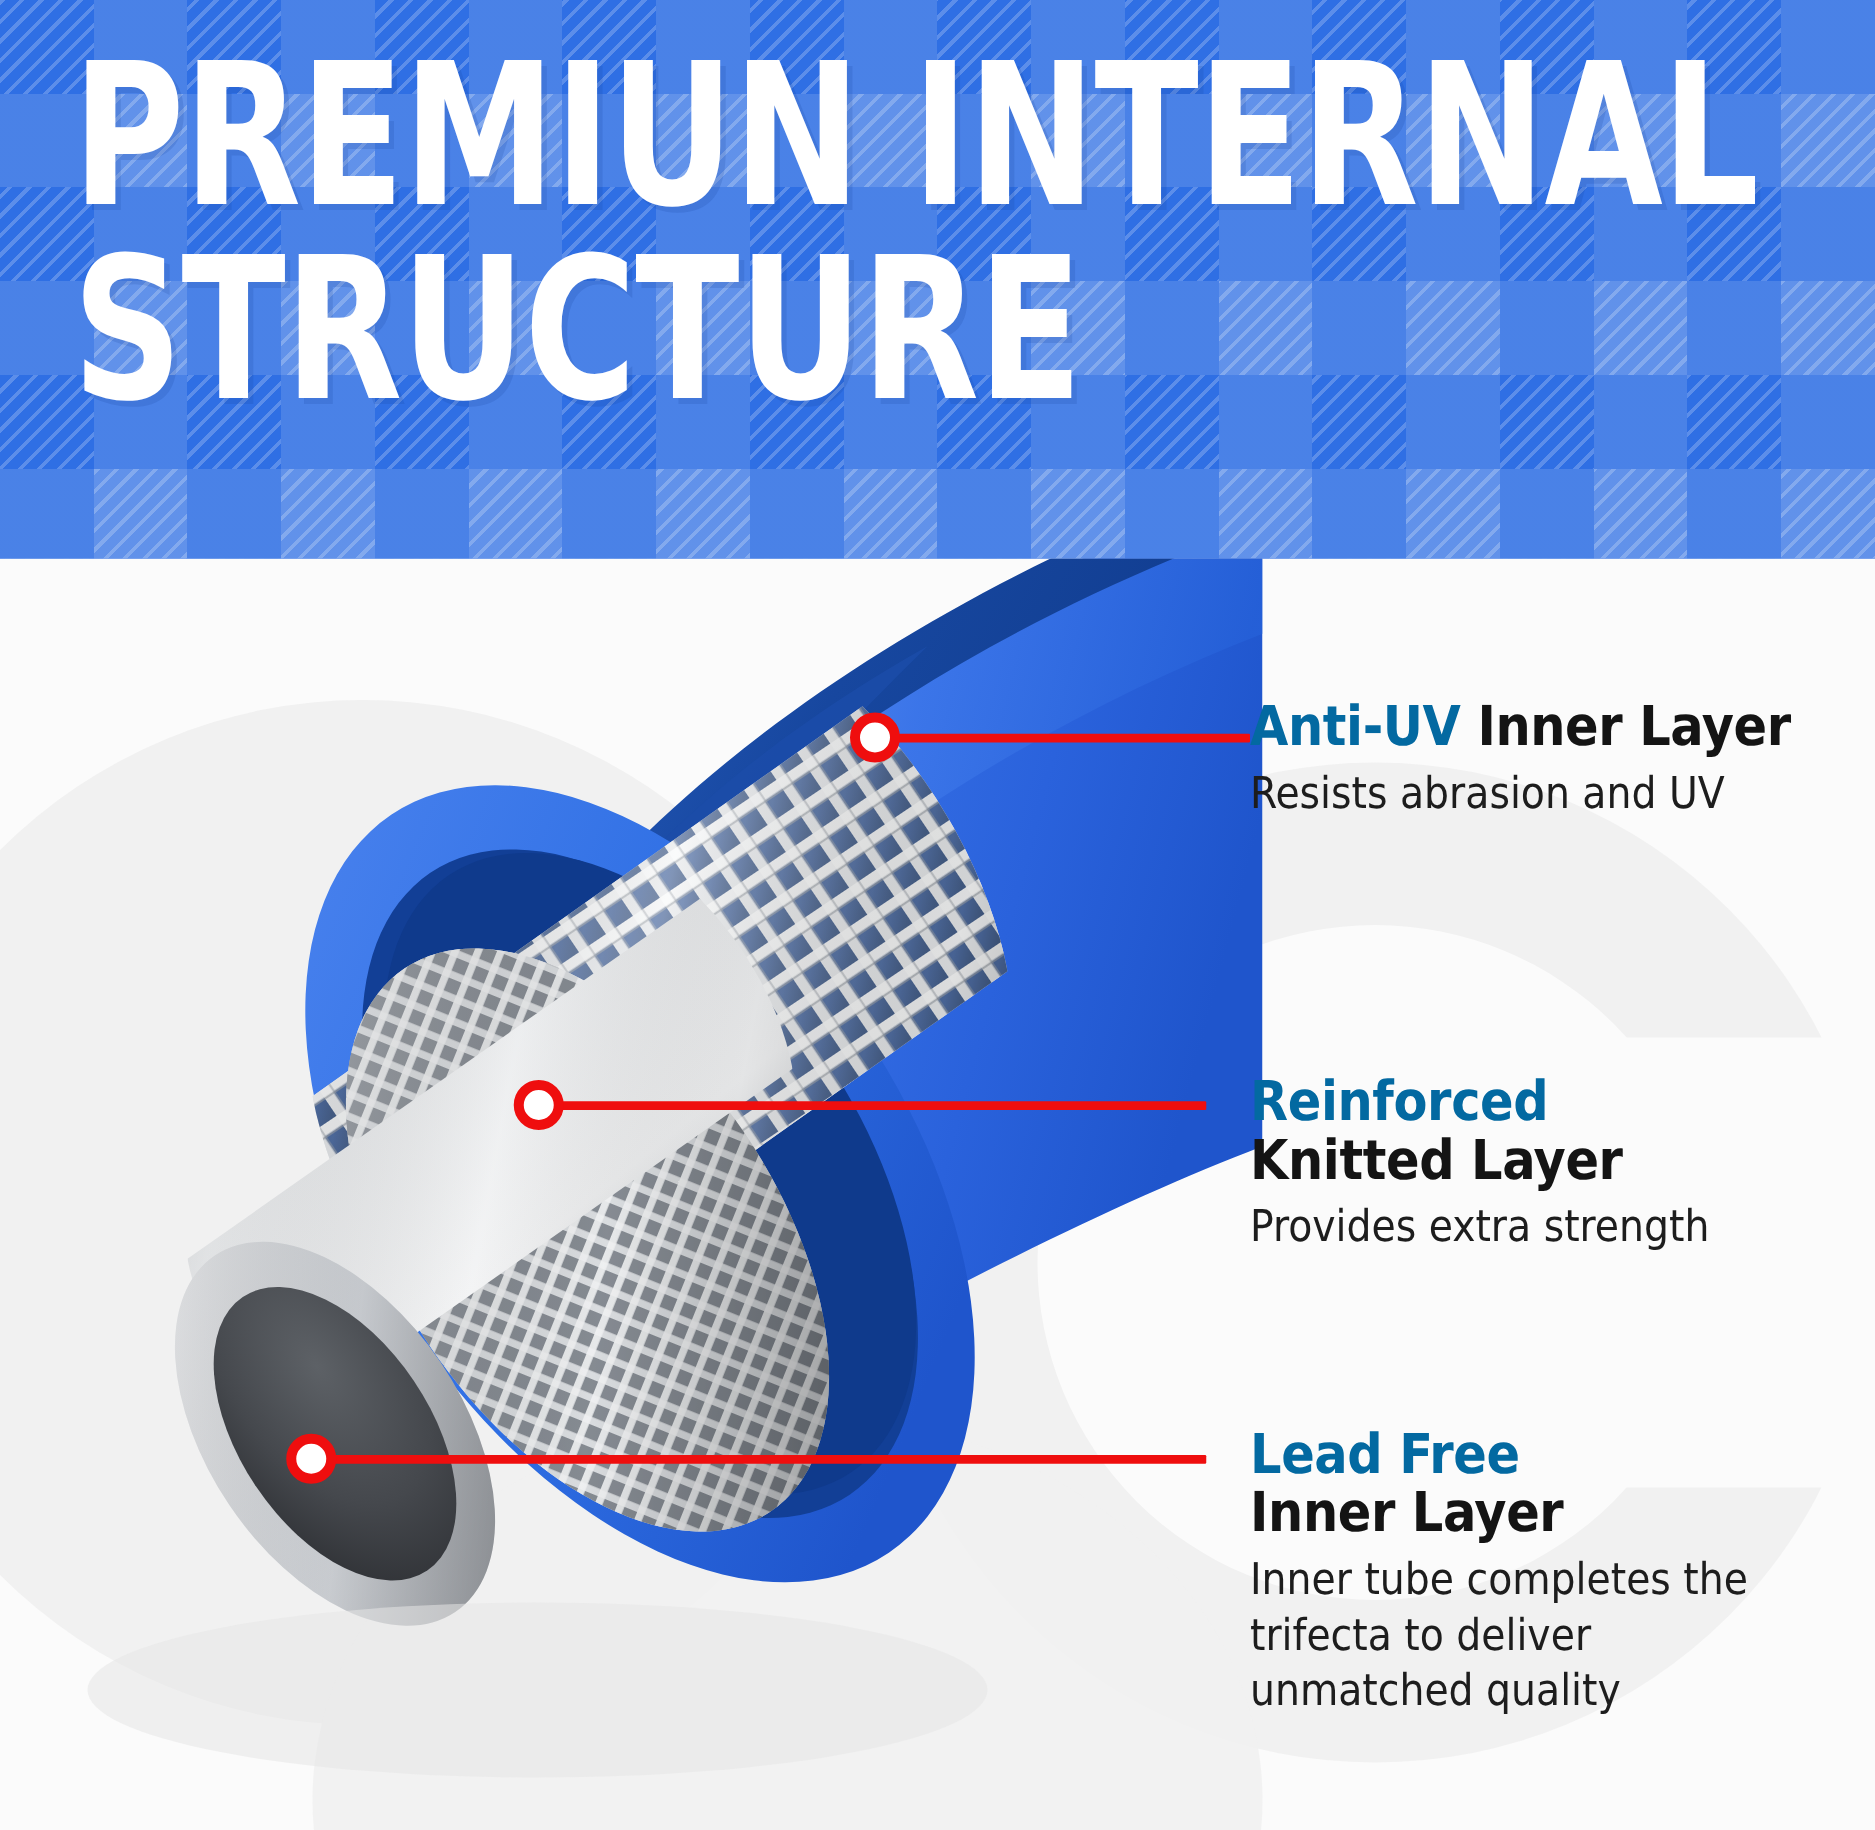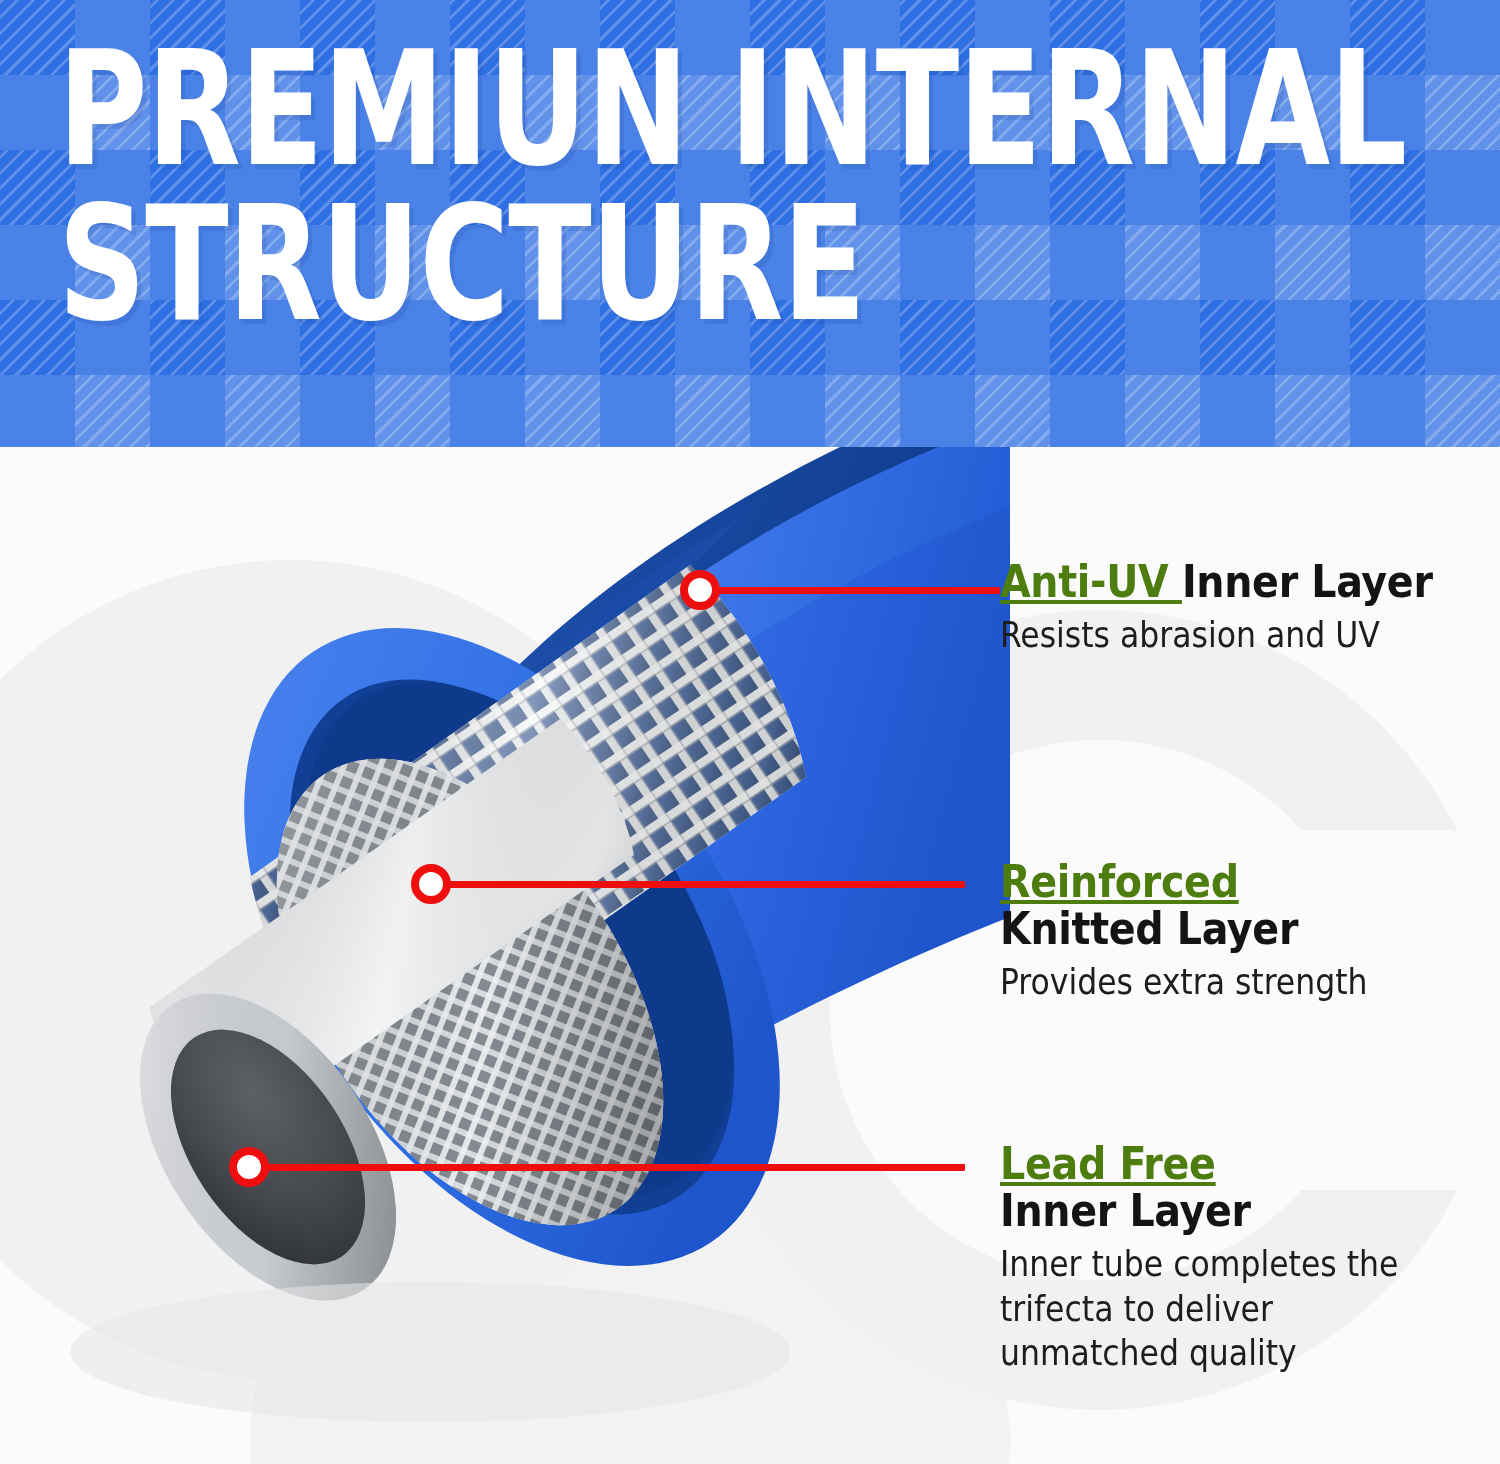--- a/index.html
+++ b/index.html
@@ -110,21 +110,21 @@
   .marker{
     position:absolute;width:40px;height:40px;border-radius:50%;
     background:#ffffff;border:8px solid #ef0e0e;box-sizing:border-box;
   }
   .callout{position:absolute;width:520px;}
   .callout .c-title{
     font-family:"Liberation Sans Narrow","DejaVu Sans Condensed","Liberation Sans",sans-serif;
     font-weight:700;font-size:44px;line-height:1.07;letter-spacing:-0.3px;
     color:#141414;margin:0;
   }
-  .callout .c-title .hi{color:#4d7c0f;text-decoration:underline;}
+  .callout .c-title .hi{color:#0369a1;}
   .callout .c-sub{
     font-family:"Liberation Sans Narrow","DejaVu Sans Condensed","Liberation Sans",sans-serif;
     font-weight:400;font-size:35px;line-height:1.27;color:#1d1d1d;
     margin:8px 0 0 0;
   }
   .callout .c-sub span{display:block;}
 </style>
 </head>
 <body>
 

